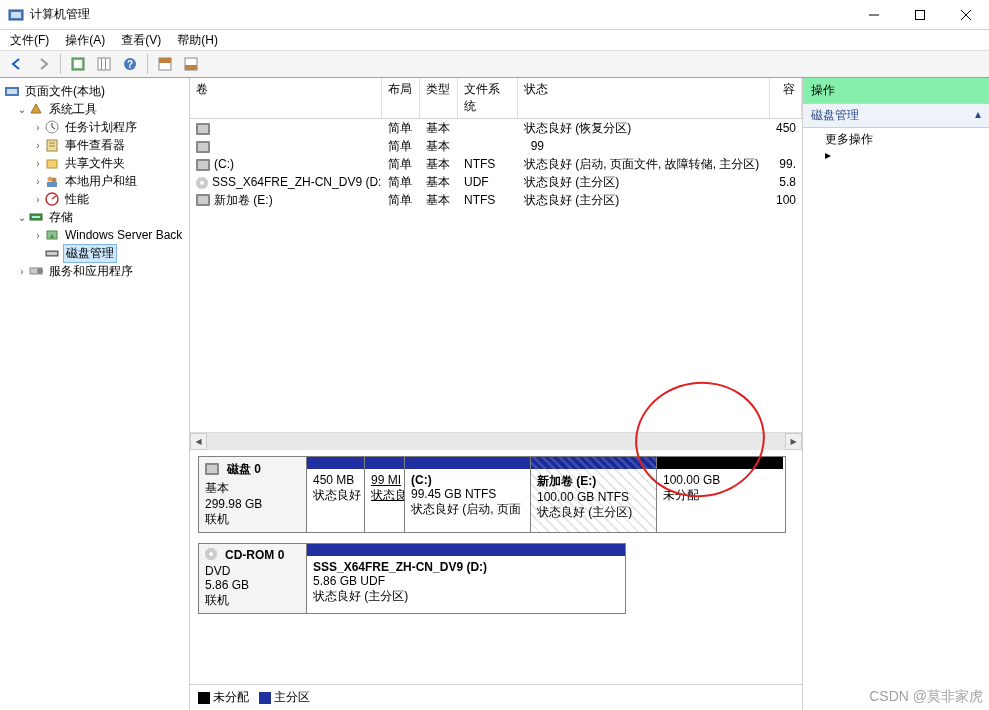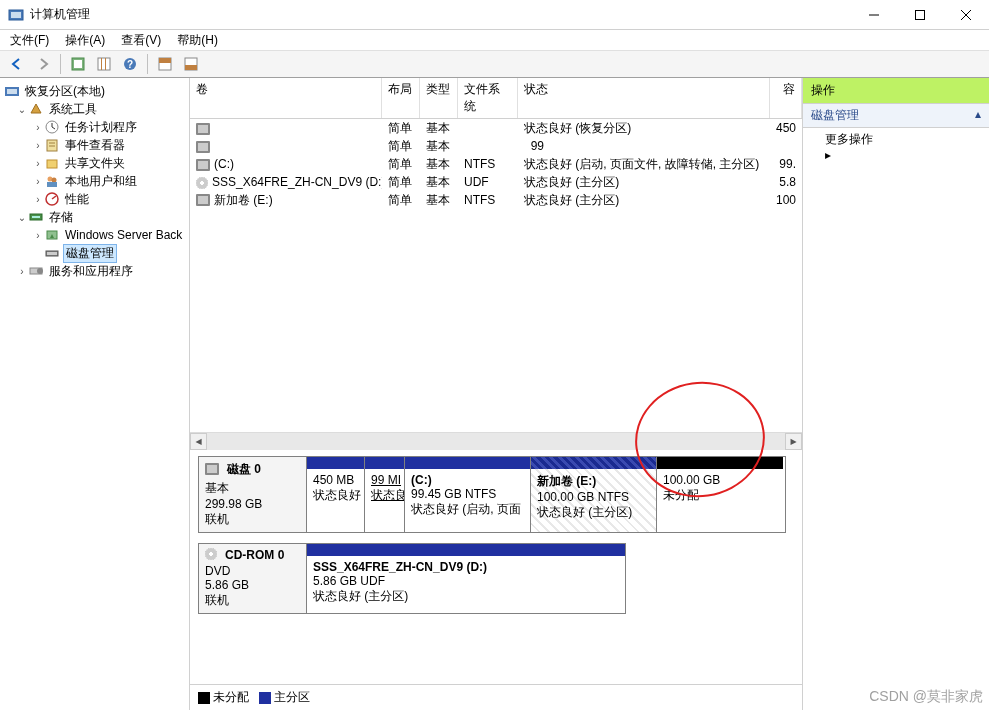--- a/index.html
+++ b/index.html
@@ -62,21 +62,21 @@
 .bar-hatch { background: repeating-linear-gradient(45deg,#1a2a90,#1a2a90 3px,#3a4ab0 3px,#3a4ab0 6px); }
 .part-body { flex: 1; padding: 4px 6px; font-size: 12px; white-space: nowrap; overflow: hidden; }
 .part-body.hatched { background: repeating-linear-gradient(45deg,#fff,#fff 5px,#e8e8e8 5px,#e8e8e8 7px); }
 
 
 .legend { border-top: 1px solid #d0d0d0; padding: 4px 8px; display: flex; gap: 10px; align-items: center; font-size: 12px; }
 .lg-sw { width: 12px; height: 12px; display: inline-block; margin-right: 3px; vertical-align: middle; }
 
 
 .right { width: 186px; display: flex; flex-direction: column; }
-.right .pane-head { padding: 4px 8px; border-bottom: 1px solid #d0d0d0; font-weight: normal; background: #bef264; }
+.right .pane-head { padding: 4px 8px; border-bottom: 1px solid #d0d0d0; font-weight: normal; background: #86efac; }
 .right .sec-head { background: #eef3fa; padding: 3px 8px; display: flex; justify-content: space-between; border-bottom: 1px solid #d0d0d0; color: #2a4a8a; }
 .right .action-item { padding: 3px 22px; display: flex; justify-content: space-between; flex-direction: column; }
 
 
 .red-circle { position: absolute; border: 2px solid #e02020; border-radius: 50%; pointer-events: none; }
 
 .watermark { position: absolute; right: 6px; bottom: 4px; color: rgba(120,120,120,0.7); font-size: 14px; }
 
 svg { display: block; }
 </style>
@@ -167,21 +167,21 @@
 <div class="main">
 
   <div class="left-tree">
     <div class="tree-item ind0">
         <span class="ic">
           <svg width="16" height="16">
             <rect x="1" y="4" width="14" height="9" fill="#4a7ab8"></rect>
             <rect x="3" y="6" width="10" height="5" fill="#cde"></rect>
           </svg>
         </span>
-        <span class="label-bg">恢复分区(本地)</span>
+        <span class="label-bg">页面文件(本地)</span>
       </div>
     <div class="tree-item ind1">
         <span class="tw">⌄</span>
         <span class="ic">
           <svg width="16" height="16">
             <path d="M3 12 L8 3 L13 12 Z" fill="#d4a040" stroke="#a07020"></path>
           </svg>
         </span>
         <span class="label-bg">系统工具</span>
       </div>

